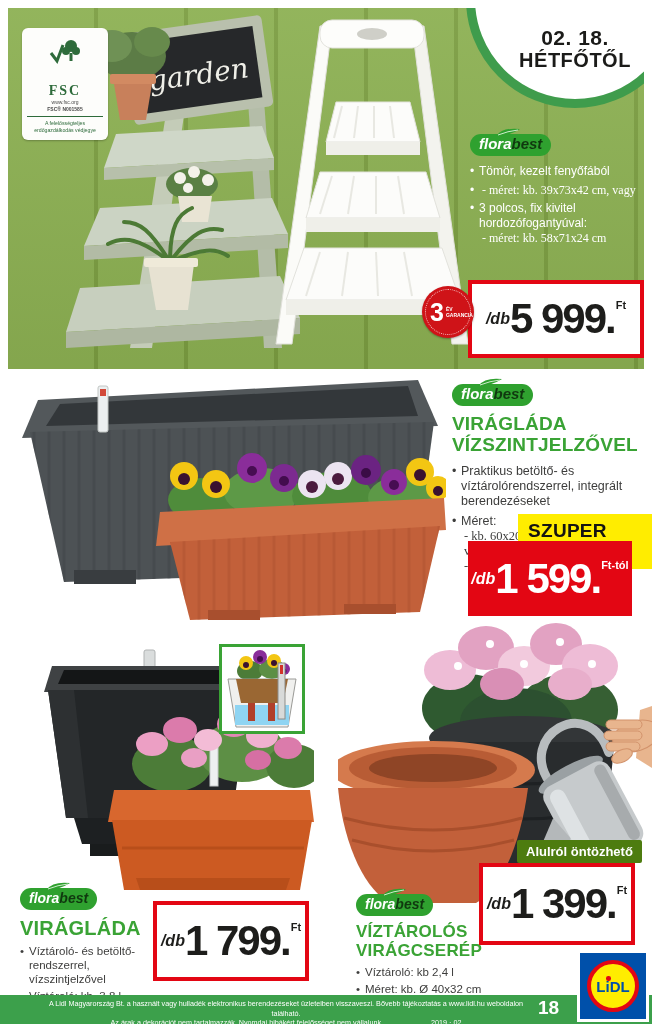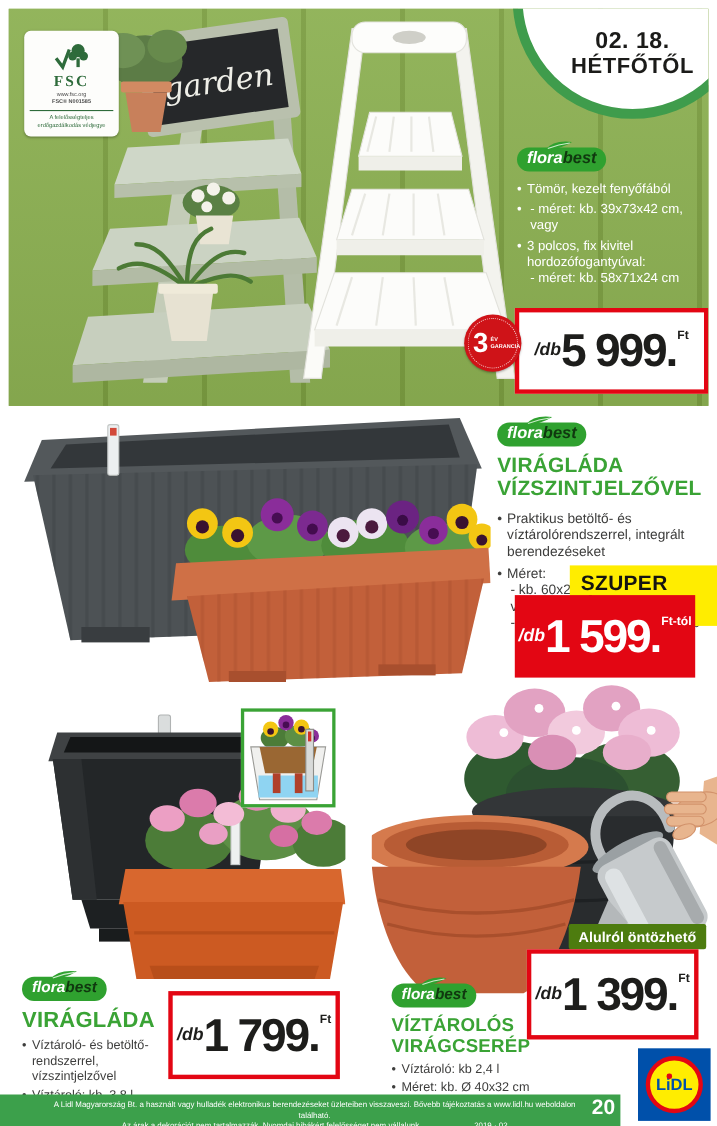--- a/index.html
+++ b/index.html
@@ -9,21 +9,21 @@
   
   .banner{position:absolute;left:8px;top:8px;width:636px;height:361px;overflow:hidden;
     background:
       repeating-linear-gradient(90deg,#8cb052 0 86px,#7b9d41 86px 90px),
       #89ab4d;}
   .banner::after{content:"";position:absolute;inset:0;
       background:linear-gradient(180deg,rgba(255,255,255,.06),rgba(0,0,0,.06));}
 
   .fsc{position:absolute;left:14px;top:20px;width:76px;z-index:4;background:#fdfdfb;
        border-radius:6px;padding:7px 5px 6px;text-align:center;box-shadow:0 1px 2px rgba(0,0,0,.25);}
-  .fsc-acr{font-family:"Liberation Serif",serif;font-weight:bold;font-size:14px;color:#2e6b3b;letter-spacing:2px;margin-top:2px;}
+  .fsc-acr{font-family:"Liberation Serif",serif;font-weight:bold;font-size:14px;color:#2e6b3b;letter-spacing:2px;margin-top:18px;}
   .fsc-url{font-size:5px;color:#4b4b4b;}
   .fsc-lic{font-size:5px;color:#4b4b4b;font-weight:bold;margin-top:1px;}
   .fsc-cap{font-size:5.2px;color:#2e6b3b;border-top:1px solid #2e6b3b;margin-top:4px;padding-top:3px;line-height:1.3;}
 
   .date-circle{position:absolute;top:-118px;right:-40px;width:218px;height:218px;z-index:3;
        background:#fff;border:9px solid #3f9c4c;border-radius:50%;box-sizing:border-box;
        text-align:center;padding-top:128px;color:#1b1b19;}
   .date-line1{font-size:21px;font-weight:900;letter-spacing:.5px;line-height:1.05;}
   .date-line2{font-size:20px;font-weight:900;letter-spacing:.5px;line-height:1.1;}
 
@@ -35,21 +35,21 @@
            padding:2px 9px 4px;line-height:1;}
   .fb-leaf{position:absolute;top:-7px;left:24px;width:28px;height:10px;}
   .fb-flora{color:#fff;font-style:italic;font-weight:bold;font-size:15px;}
   .fb-best{color:#10380f;font-style:italic;font-weight:bold;font-size:15px;}
   .fb-small .fb-flora,.fb-small .fb-best{font-size:14px;}
 
   
   .bullets{list-style:none;margin:8px 0 0;padding:0;font-size:12px;line-height:1.22;}
   .bullets li{position:relative;padding-left:9px;margin-bottom:4px;}
   .bullets li::before{content:"•";position:absolute;left:0;top:0;}
-  .bullets .sub{padding-left:3px;}
+  .bullets .sub{padding-left:3px;font-family:Liberation Serif, serif;}
   .bullets.light{color:#fff;}
   .bullets.dark{color:#3d3d3c;}
   .bullets.tight{font-size:11.5px;margin-top:5px;}
   .bullets.tight li{margin-bottom:3px;}
 
   
   .price-box{position:absolute;background:#fff;border:4px solid #e30613;box-sizing:border-box;
              display:flex;flex-direction:row;align-items:center;justify-content:center;z-index:5;}
   .price-box .unit{font-style:italic;font-weight:bold;font-size:16px;color:#1d1d1b;line-height:1;}
   .price-box .val-row{display:flex;align-items:flex-start;line-height:.85;}
@@ -77,21 +77,21 @@
   .inset-diagram{position:absolute;left:219px;top:644px;width:86px;height:90px;background:#fff;
                  border:3px solid #3aa335;box-sizing:border-box;z-index:2;}
   .bl-text{position:absolute;left:20px;top:888px;width:136px;}
   .bl-text .green-title{font-size:20px;margin-top:7px;}
   .br-text{position:absolute;left:356px;top:894px;width:126px;}
   .br-text .green-title{font-size:17px;margin-top:7px;}
   .pot-badge{position:absolute;left:517px;top:840px;background:#4d7c0f;color:#fff;
              font-size:13px;font-weight:800;padding:4px 9px;border-radius:2px;z-index:4;}
 
   
-  .footer{position:absolute;left:0;top:995px;width:564px;height:29px;background:#3ca04b;z-index:1;}
+  .footer{position:absolute;left:0;top:995px;width:652px;height:29px;background:#3ca04b;z-index:1;}
   .footer-text{position:absolute;left:36px;top:4px;width:500px;color:#fff;font-size:7.2px;
                line-height:1.35;text-align:center;}
   .footer-issue{display:inline-block;margin-left:46px;}
   .page-num{position:absolute;left:538px;top:2px;color:#fff;font-size:19px;font-weight:900;}
   .lidl-logo{position:absolute;left:577px;top:950px;width:72px;height:72px;background:#fff;
              padding:0;z-index:6;box-sizing:border-box;}
   .lidl-blue{position:absolute;inset:3px;background:#0050aa;display:flex;align-items:center;justify-content:center;}
   .lidl-circle{width:52px;height:52px;border-radius:50%;background:#ffed00;border:4px solid #e30613;
                box-sizing:border-box;display:flex;align-items:center;justify-content:center;}
   .lidl-word{font-size:15px;font-weight:900;color:#0050aa;letter-spacing:0;display:flex;align-items:flex-end;}
@@ -486,21 +486,21 @@
   </div>
 
   <div class="footer">
     <div class="footer-text">
       <div>A Lidl Magyarország Bt. a használt vagy hulladék elektronikus berendezéseket üzleteiben visszaveszi. Bővebb tájékoztatás a www.lidl.hu weboldalon található.</div>
       <div>
         <span>Az árak a dekorációt nem tartalmazzák. Nyomdai hibákért felelősséget nem vállalunk.</span>
         <span class="footer-issue">2019 · 02</span>
       </div>
     </div>
-    <div class="page-num">20</div>
+    <div class="page-num">18</div>
   </div>
 
   <div class="lidl-logo">
     <div class="lidl-blue">
       <div class="lidl-circle">
         <span class="lidl-word">
             <span>L</span>
             <span class="lidl-i"><span>i</span><span class="i-dot"></span></span>
             <span>D</span>
             <span>L</span>

